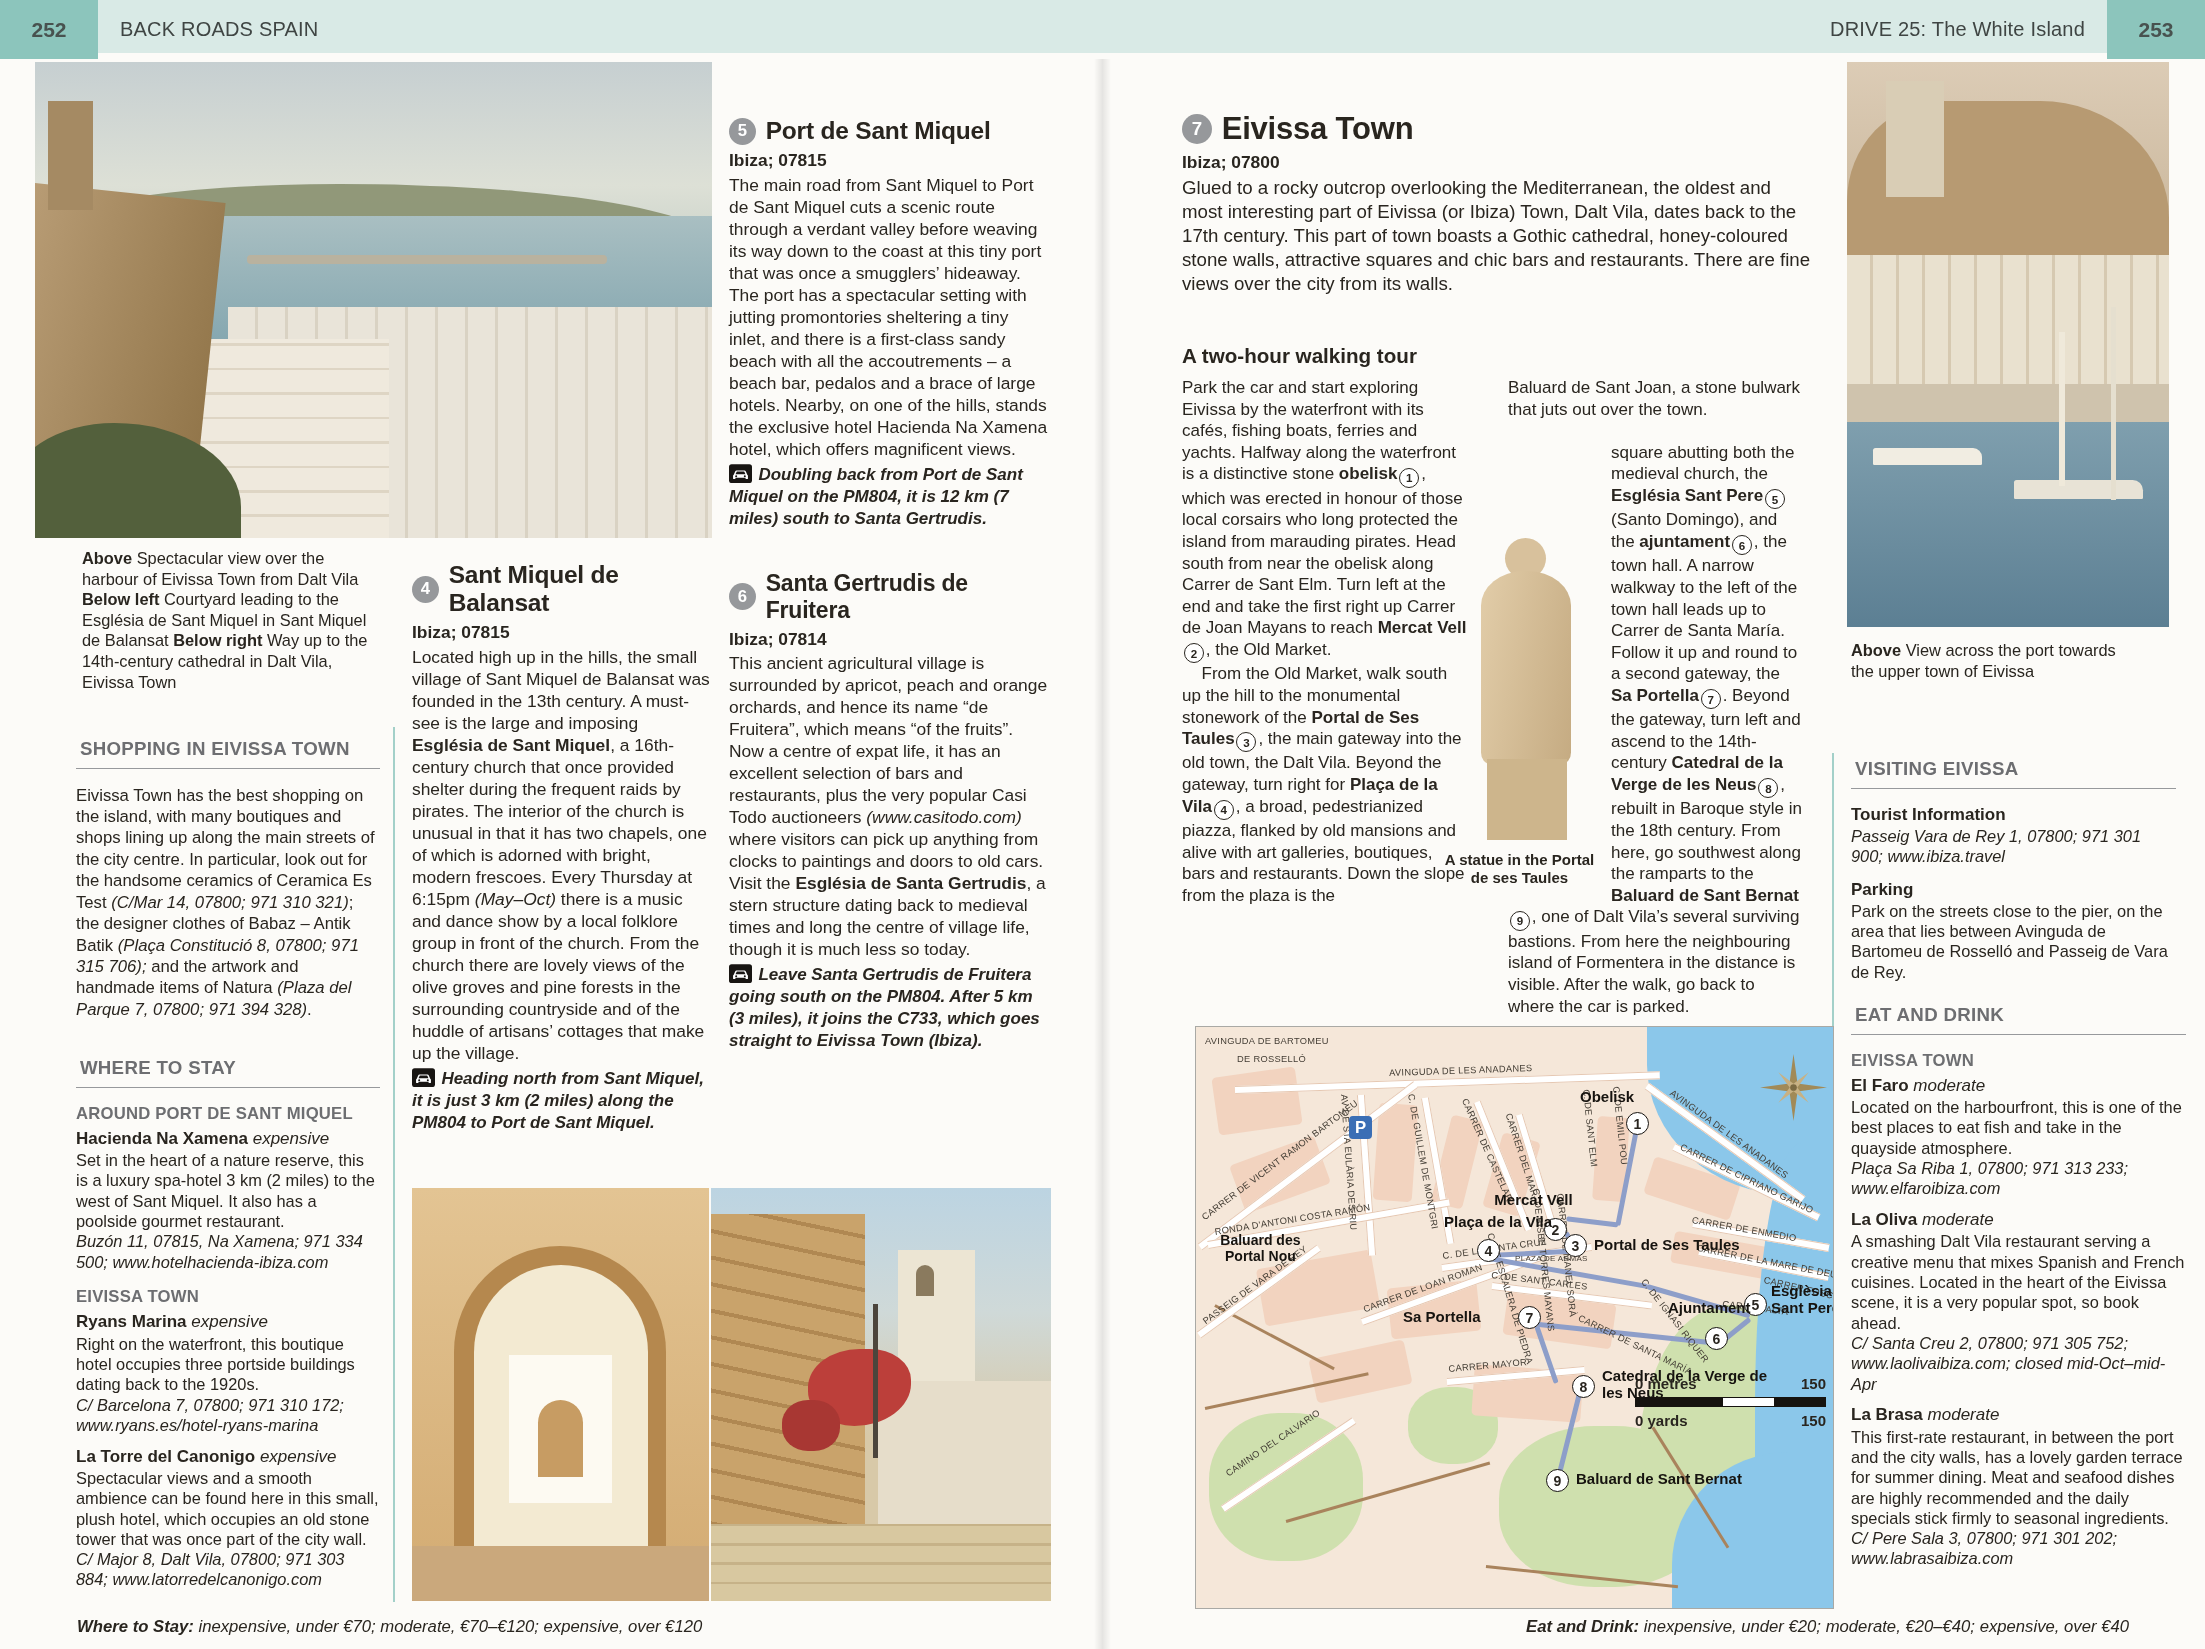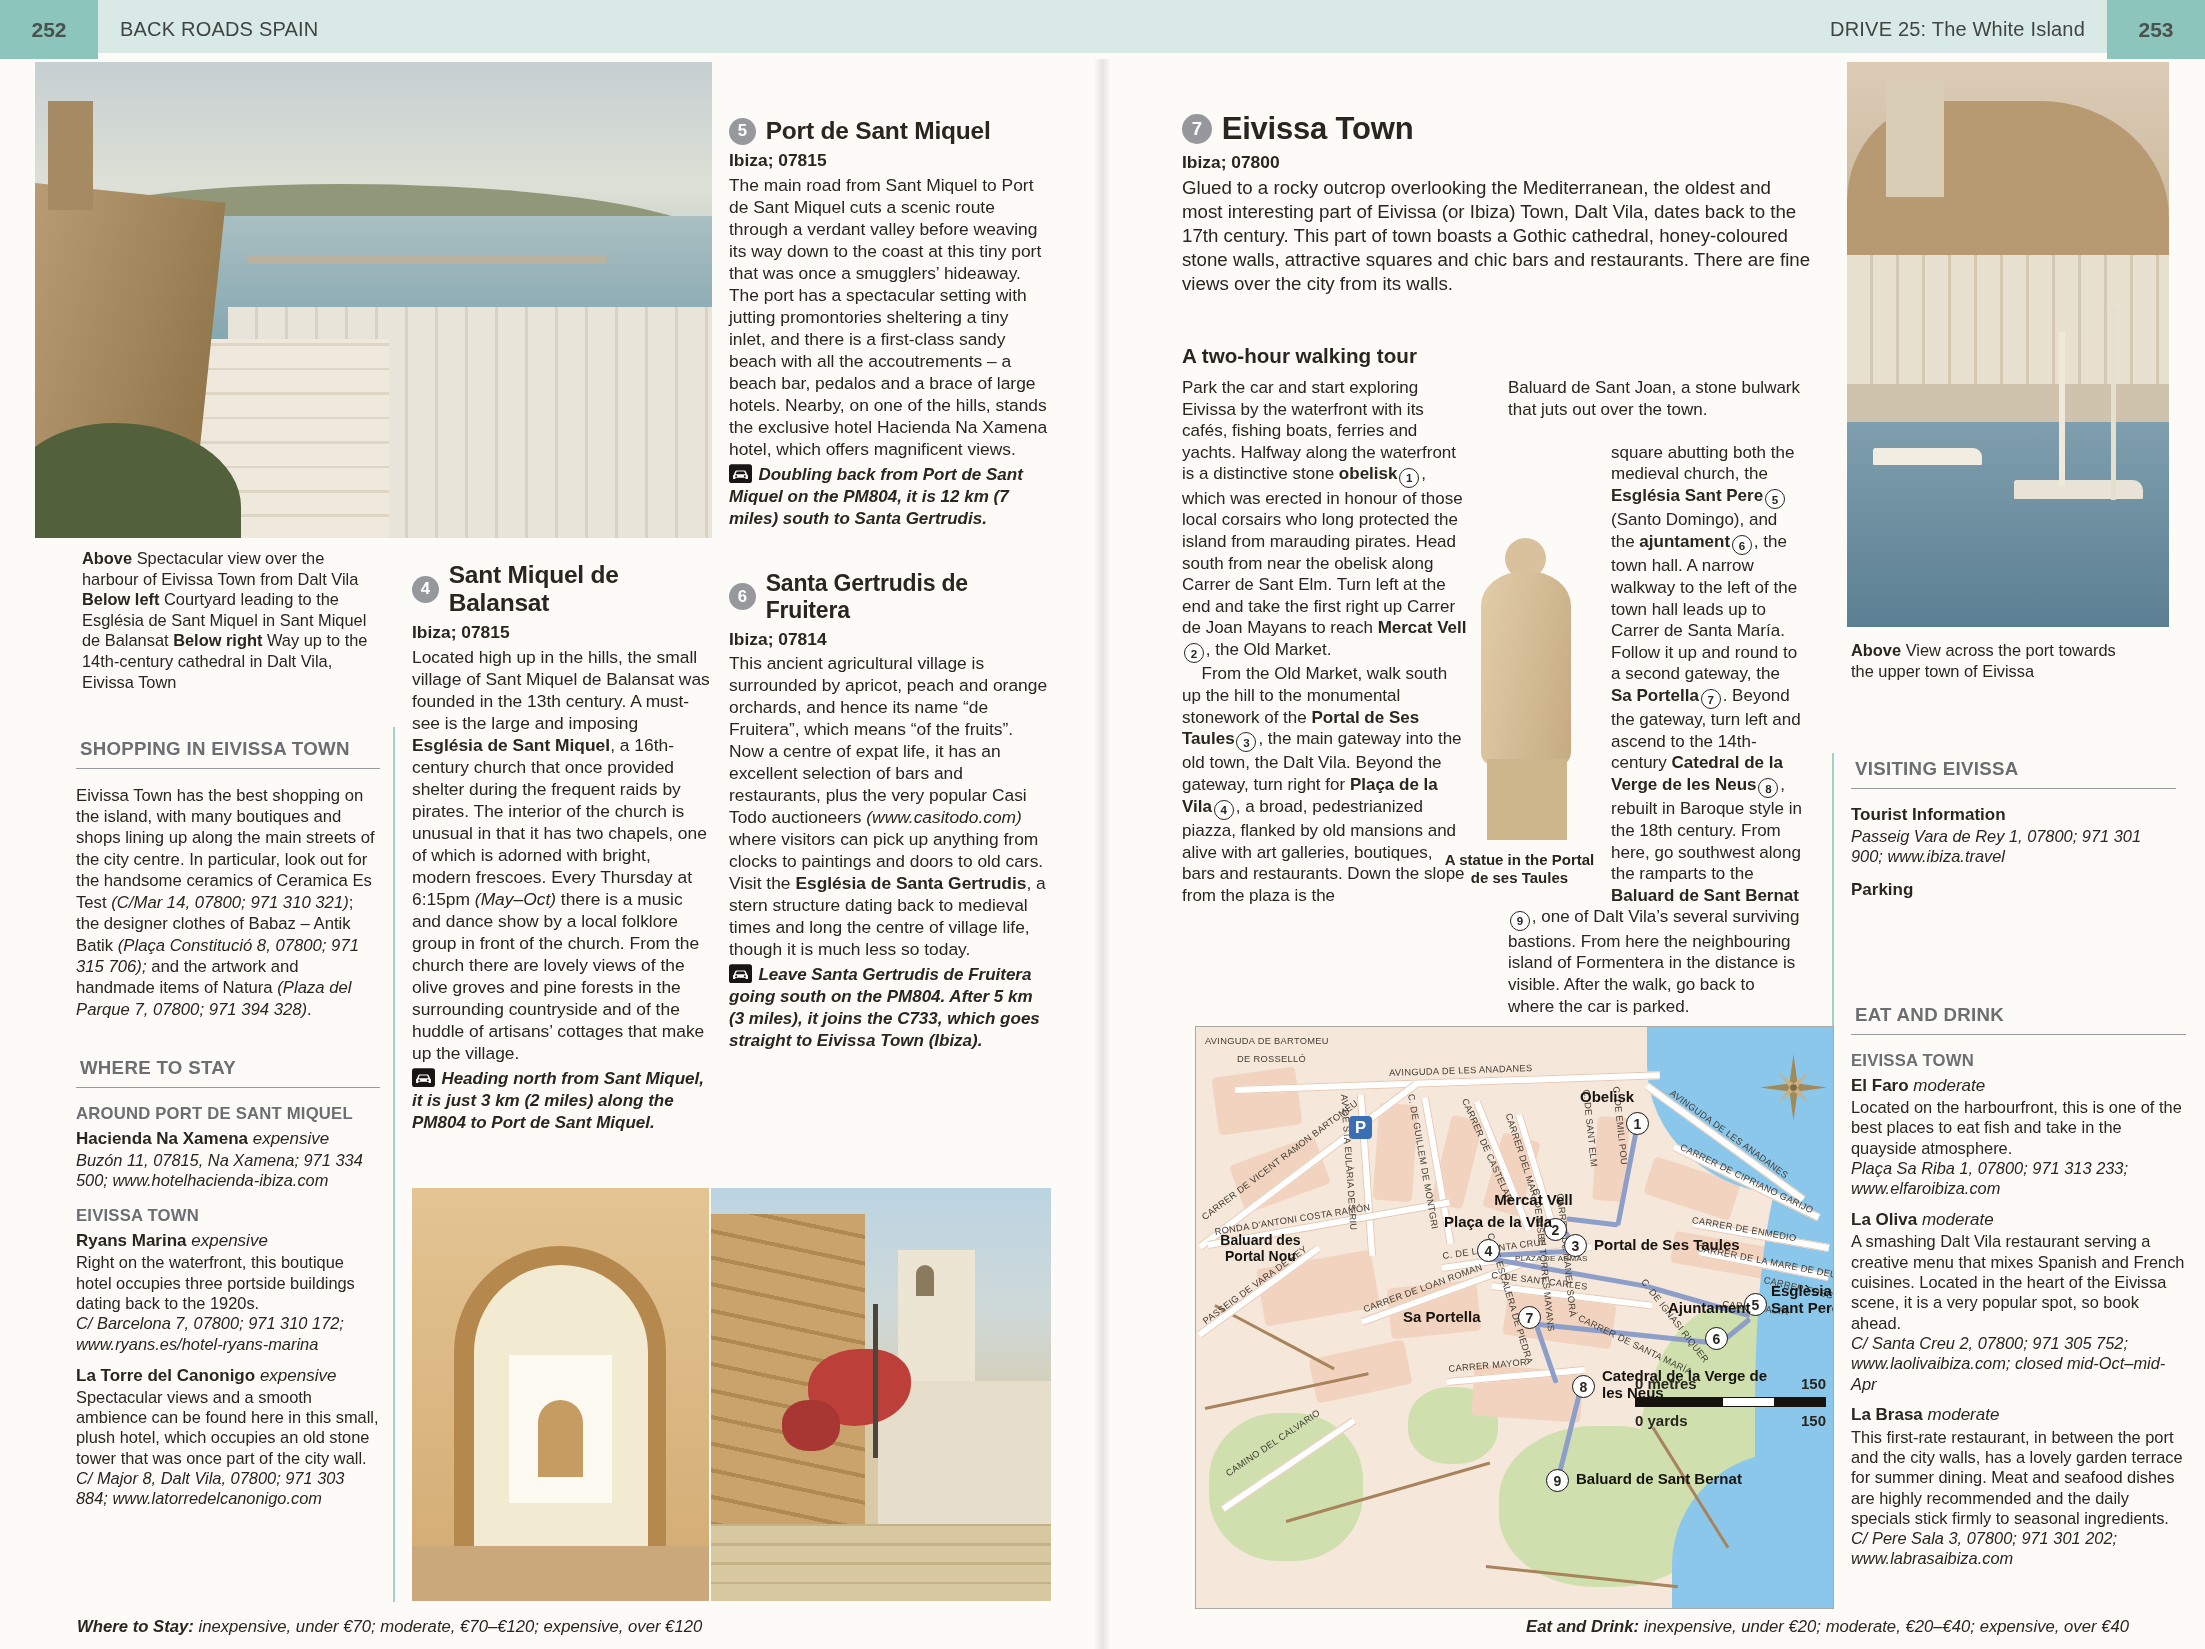--- a/index.html
+++ b/index.html
@@ -91,20 +91,21 @@
     <div class="secrule"></div>
     <div class="body26"><span>Eivissa Town has the best shopping on the island, with many boutiques and shops lining up along the main streets of the city centre. In particular, look out for the handsome ceramics of Ceramica Es Test </span><span class="it">(C/Mar 14, 07800; 971 310 321)</span><span>; the designer clothes of Babaz – Antik Batik </span><span class="it">(Plaça Constitució 8, 07800; 971 315 706);</span><span> and the artwork and handmade items of Natura </span><span class="it">(Plaza del Parque 7, 07800; 971 394 328)</span><span>.</span></div>
   </div>
 
   <div class="abs" style="left:76px;top:1057px;width:304px">
     <div class="sechead">WHERE TO STAY</div>
     <div class="secrule"></div>
     <div class="grp" style="margin-top:4px">AROUND PORT DE SANT MIQUEL</div>
     <div class="entry">
       <div class="ename"><span class="bd">Hacienda Na Xamena</span> <span class="it">expensive</span></div>
+      <div class="edesc">Set in the heart of a nature reserve, this is a luxury spa-hotel 3 km (2 miles) to the west of Sant Miquel. It also has a poolside gourmet restaurant.</div>
       <div class="eaddr">Buzón 11, 07815, Na Xamena; 971 334 500; www.hotelhacienda-ibiza.com</div>
     </div>
     <div class="grp">EIVISSA TOWN</div>
     <div class="entry">
       <div class="ename"><span class="bd">Ryans Marina</span> <span class="it">expensive</span></div>
       <div class="edesc">Right on the waterfront, this boutique hotel occupies three portside buildings dating back to the 1920s.</div>
       <div class="eaddr">C/ Barcelona 7, 07800; 971 310 172; www.ryans.es/hotel-ryans-marina</div>
     </div>
     <div class="entry">
       <div class="ename"><span class="bd">La Torre del Canonigo</span> <span class="it">expensive</span></div>
@@ -221,20 +222,21 @@
   <div class="abs capt" style="left:1851px;top:640px;width:283px"><span class="bd">Above </span><span>View across the port towards the upper town of Eivissa</span></div>
 
   <div class="abs tealline" style="left:1832px;top:753px;height:850px"></div>
 
   <div class="abs" style="left:1851px;top:758px;width:325px">
     <div class="sechead">VISITING EIVISSA</div>
     <div class="secrule"></div>
     <div class="ename bd">Tourist Information</div>
     <div class="eaddr" style="margin-bottom:13px">Passeig Vara de Rey 1, 07800; 971 301 900; www.ibiza.travel</div>
     <div class="ename bd">Parking</div>
+    <div class="edesc">Park on the streets close to the pier, on the area that lies between Avinguda de Bartomeu de Rosselló and Passeig de Vara de Rey.</div>
   </div>
 
   <div class="abs" style="left:1851px;top:1004px;width:335px">
     <div class="sechead">EAT AND DRINK</div>
     <div class="secrule"></div>
     <div class="grp" style="margin-top:1.3px">EIVISSA TOWN</div>
     <div class="entry">
       <div class="ename"><span class="bd">El Faro</span> <span class="it">moderate</span></div>
       <div class="edesc">Located on the harbourfront, this is one of the best places to eat fish and take in the quayside atmosphere.</div>
       <div class="eaddr">Plaça Sa Riba 1, 07800; 971 313 233; www.elfaroibiza.com</div>

